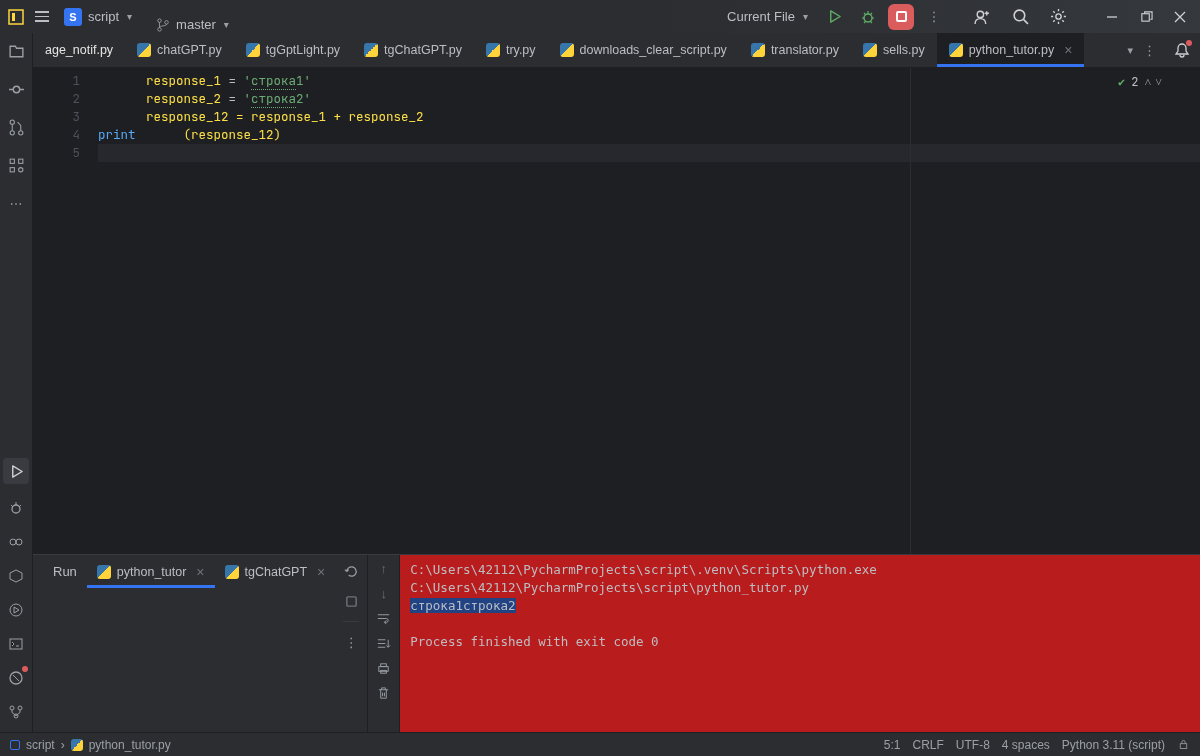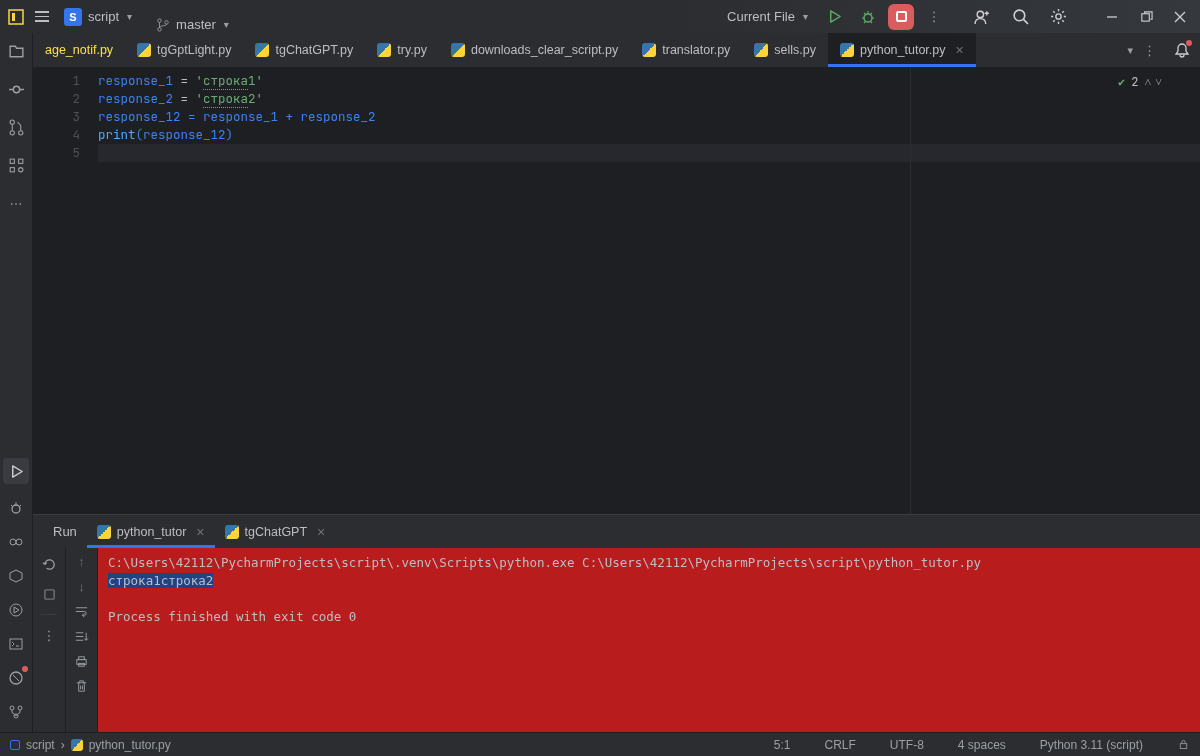--- a/index.html
+++ b/index.html
@@ -175,21 +175,21 @@
   color: #4b5059;
   padding-top: 4px;
 }
 .gutter div { height: 18px; line-height: 18px; }
 .code-area {
   flex: 1;
   padding-top: 4px;
 }
 .code-line { height: 18px; line-height: 18px; white-space: pre; }
 .code-line.current { background: #26282e; }
-.s-var { color: #3b82f6; }
+.s-var { color: #fde047; margin-left: 48px; }
 .s-op { color: #bcbec4; }
 .s-str { color: #6aab73; }
 .s-str-u { border-bottom: 1px dotted #6aab73; }
 .s-func { color: #57aaf7; }
 .indent-guide {
   position: absolute;
   left: 877px;
   top: 0;
   bottom: 0;
   width: 1px;
@@ -201,24 +201,24 @@
   right: 38px;
   display: flex;
   align-items: center;
   gap: 6px;
   font-size: 12px;
   color: #bcbec4;
 }
 .check { color: #5fad65; }
 .updown { display: flex; gap: 4px; color: #9aa0a6; }
 .run-panel {
-  height: 218px;
+  height: 178px;
   background: #2b2d30;
   display: flex;
-  flex-direction: column;
+  flex-direction: row;
   border-top: 1px solid #393b40;
 }
 .run-tabs {
   height: 33px;
   display: flex;
   align-items: stretch;
   padding-left: 10px;
 }
 .run-label {
   display: flex;
@@ -281,21 +281,21 @@
   background: #2b2d30;
   display: flex;
   align-items: center;
   padding: 0 10px;
   font-size: 12px;
   color: #9aa0a6;
   gap: 16px;
   border-top: 1px solid #1e1f22;
 }
 .sb-left { display: flex; align-items: center; gap: 6px; }
-.sb-right { margin-left: auto; display: flex; gap: 34px; align-items: center; }
+.sb-right { margin-left: auto; display: flex; gap: 12px; align-items: center; }
 .sb-chip { width: 10px; height: 10px; border: 1px solid #3574f0; border-radius: 2px; }
 .notif-dot {
   position: relative;
 }
 .notif-dot::after {
   content: '';
   position: absolute;
   top: -2px;
   right: -2px;
   width: 6px;
@@ -480,21 +480,25 @@
             <path d="M4 6v2c0 2 4 2 4 4M12 6v2c0 2-4 2-4 4" fill="none" stroke="#9aa0a6"></path>
           </svg>
         </div>
     </div>
   </div>
 
   <div class="center-col">
 
     <div class="tabs-row">
       <div class="ed-tab">
-          <span style="color:#fde047;">age_notif.py</span>
+          <span style="color:#e5e5e5;">age_notif.py</span>
+        </div>
+      <div class="ed-tab">
+          <div class="py-icon"></div>
+          <span>chatGPT.py</span>
         </div>
       <div class="ed-tab">
           <div class="py-icon"></div>
           <span>tgGptLight.py</span>
         </div>
       <div class="ed-tab">
           <div class="py-icon"></div>
           <span>tgChatGPT.py</span>
         </div>
       <div class="ed-tab">

